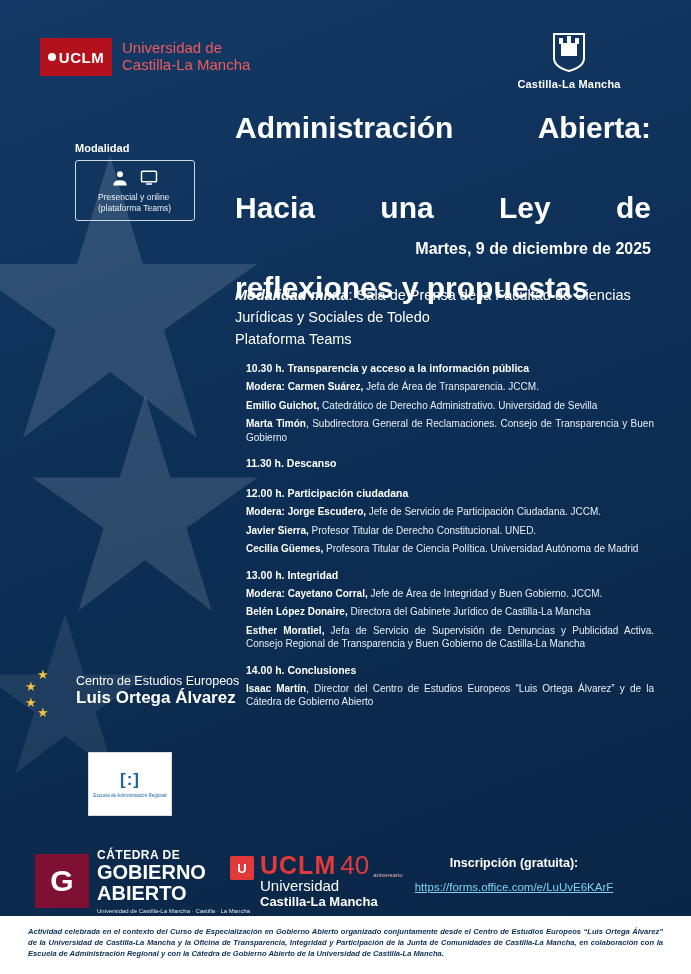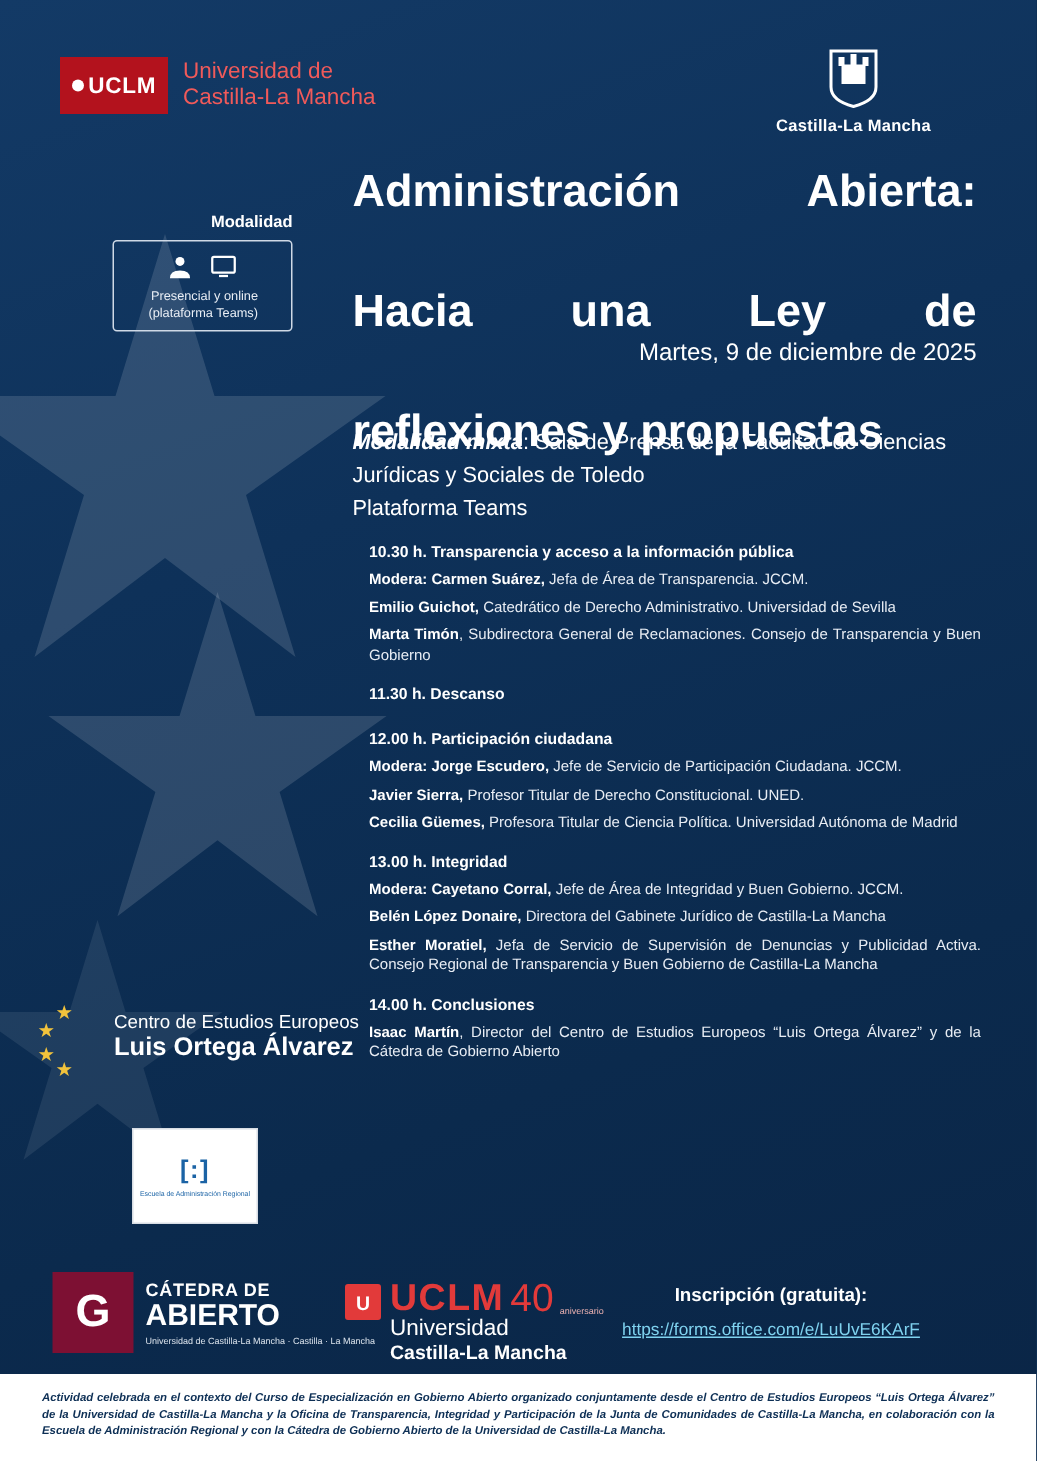--- a/index.html
+++ b/index.html
@@ -26,33 +26,33 @@
   .uclm-mark .dot{display:inline-block;width:8px;height:8px;border-radius:50%;background:#fff;margin-right:3px;}
   .uclm-text{margin-left:10px;line-height:1.12;}
   .uclm-text div{color:#f05a5a;font-size:15px;font-weight:normal;}
 
   .jccm{position:absolute;right:62px;top:30px;text-align:center;width:120px;}
   .jccm-shield{width:34px;height:42px;margin:0 auto 6px;position:relative;}
   .jccm-shield svg{display:block;}
   .jccm-name{font-size:11px;font-weight:bold;letter-spacing:.2px;}
 
   
-  .modalidad{position:absolute;left:75px;top:142px;width:120px;text-align:right;}
+  .modalidad{position:absolute;left:75px;top:142px;width:120px;text-align:left;}
   .modalidad-title{font-size:11px;font-weight:bold;margin-bottom:6px;}
   .modalidad-box{border:1px solid #cfd9e6;border-radius:3px;padding:8px 22px 7px;}
   .mod-icons{display:flex;justify-content:center;gap:10px;margin-bottom:5px;}
   .mod-icons svg{display:block;}
   .modalidad-box p{margin:0;font-size:8.5px;line-height:1.25;color:#e9eef5;}
 
   
   .title{position:absolute;left:235px;top:108px;width:416px;text-align:justify;}
   .title .ln{font-size:30px;font-weight:bold;line-height:1.33;text-align:justify;}
   .title .ln:after{content:"";display:inline-block;width:100%;}
   .title .ln.last:after{display:none;}
-  .date{position:absolute;left:235px;top:227px;width:416px;text-align:right;font-size:16px;font-weight:normal;}
+  .date{position:absolute;left:235px;top:240px;width:416px;text-align:right;font-size:16px;font-weight:bold;}
   .place{position:absolute;left:235px;top:285px;width:416px;text-align:left;font-size:14.5px;line-height:1.5;}
   .place .mix{font-style:italic;font-weight:bold;}
 
   
   .prog{position:absolute;left:246px;top:362px;width:408px;}
   .slot{margin-bottom:13px;}
   .slot-head{font-size:10.5px;font-weight:bold;margin-bottom:6px;}
   .ln-item{font-size:10px;line-height:1.35;text-align:justify;margin-bottom:5px;color:#e8edf4;}
   .ln-item b{color:#ffffff;}
   .faded b, .faded{color:#6f87a4;}
@@ -228,20 +228,21 @@
     <div class="ear-mark">[:]</div>
     <div class="ear-sub">Escuela de Administración Regional</div>
   </div>
 
   <div class="catedra">
     <div class="cat-mark">
         <span>G</span>
       </div>
     <div class="cat-text">
       <div class="c1">CÁTEDRA DE</div>
+      <div class="c2">GOBIERNO</div>
       <div class="c3">ABIERTO</div>
       <div class="c4">Universidad de Castilla-La Mancha   ·   Castilla   ·   La Mancha</div>
     </div>
   </div>
 
   <div class="uclm40">
     <div class="u40-mark">
         <span>U</span>
       </div>
     <div class="u40-text">

